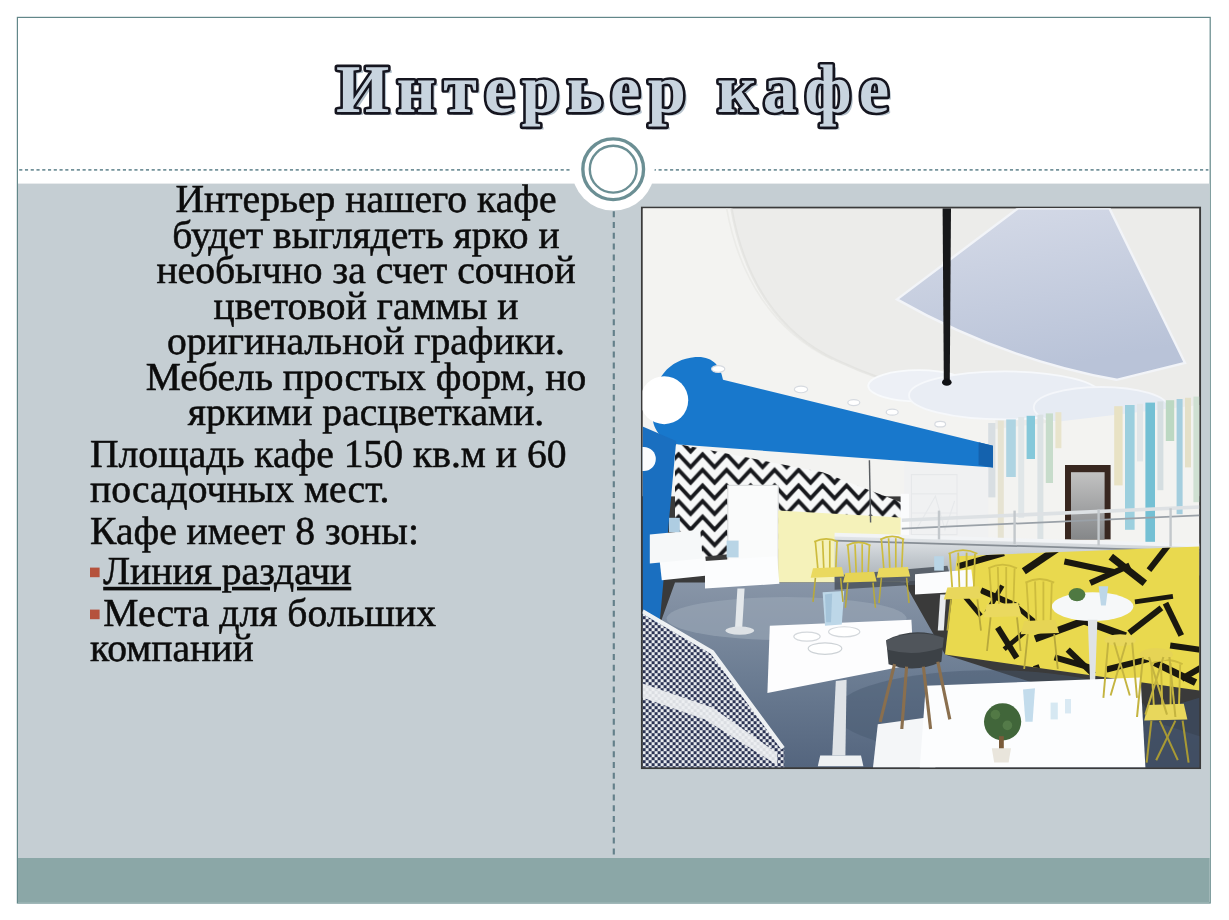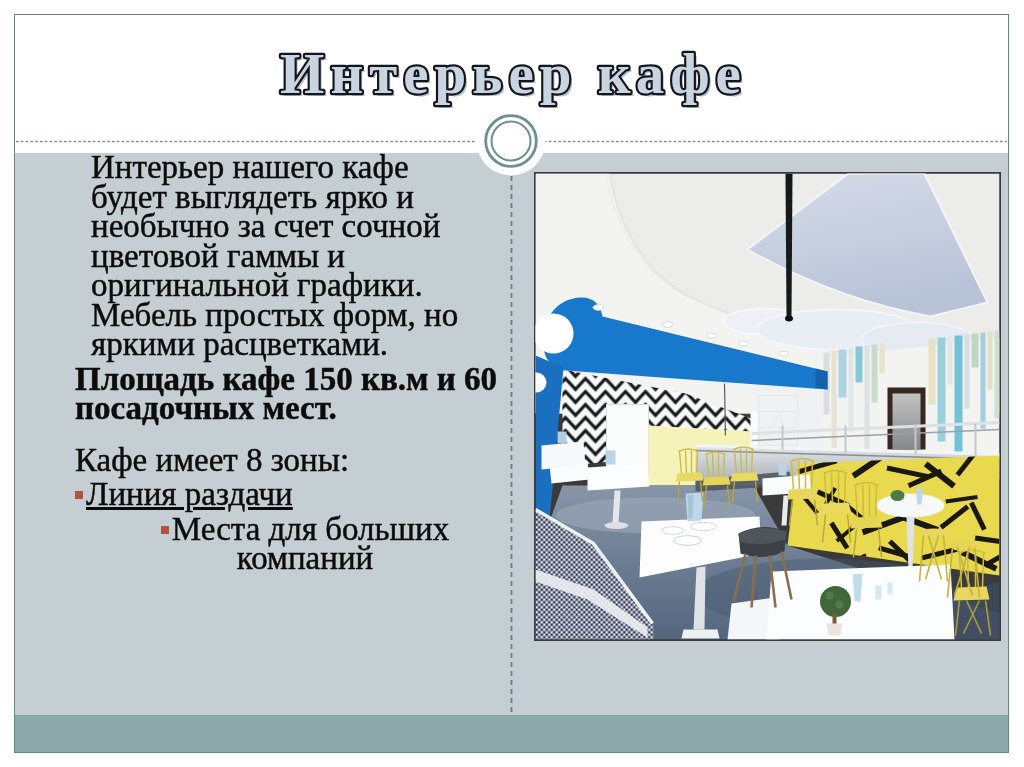--- a/index.html
+++ b/index.html
@@ -27,30 +27,30 @@
   <circle cx="511" cy="141" r="19.5" fill="none" stroke="#6b8f94" stroke-width="2"></circle>
 </svg>
 
 <svg class="abs" style="left:0;top:0;" width="1024" height="140">
   <text x="513.5" y="93" text-anchor="middle" font-family="Liberation Serif" font-weight="bold" font-size="57" letter-spacing="6" fill="#a9b8c4" opacity="0.85" transform="translate(3,3)">Интерьер кафе</text>
   <text x="513.5" y="93" text-anchor="middle" font-family="Liberation Serif" font-weight="bold" font-size="57" letter-spacing="6" fill="#c8d4df" stroke="#15151f" stroke-width="4.4" paint-order="stroke" stroke-linejoin="round">Интерьер кафе</text>
 </svg>
 
 <div class="abs" id="txt" style="left:75px;top:153px;width:460px;font-size:33px;line-height:29.5px;color:#0c0c0c;-webkit-text-stroke:0.45px #0c0c0c;">
 
-  <div style="margin:0 0 5px 16px;">Интерьер нашего кафе<br>будет выглядеть ярко и<br>необычно за счет сочной<br>цветовой гаммы и<br>оригинальной графики.<br>Мебель простых форм, но<br>яркими расцветками.</div>
-
-  <div style="margin:0 0 22px 0;font-weight:bold;">Площадь кафе 150 кв.м и 60<br>посадочных мест.</div>
+  <div style="margin:0 0 5px 0;text-align:center;">Интерьер нашего кафе<br>будет выглядеть ярко и<br>необычно за счет сочной<br>цветовой гаммы и<br>оригинальной графики.<br>Мебель простых форм, но<br>яркими расцветками.</div>
+
+  <div style="margin:0 0 5px 0;">Площадь кафе 150 кв.м и 60<br>посадочных мест.</div>
 
   <div style="margin:0 0 5px 0;">Кафе имеет 8 зоны:</div>
 
   <div style="margin:0 0 5px 0;text-indent:-11px;padding-left:11px;text-decoration:underline;"><span style="display:inline-block;width:8px;height:8px;background:#b5523c;vertical-align:6px;margin-right:3px;"></span>Линия раздачи</div>
 
 
-  <div style="margin:0 0 5px 0;text-indent:-11px;padding-left:11px;text-align:center;"><span style="display:inline-block;width:8px;height:8px;background:#b5523c;vertical-align:6px;margin-right:3px;"></span>Места для больших<br><span style="margin-left:-11px"></span>компаний</div>
+  <div style="margin:0 0 5px 0;text-indent:-11px;padding-left:11px;"><span style="display:inline-block;width:8px;height:8px;background:#b5523c;vertical-align:6px;margin-right:3px;"></span>Места для больших<br><span style="margin-left:-11px"></span>компаний</div>
 
 </div>
 
 <svg class="abs" id="photo" style="left:534px;top:172px;" width="467" height="469" viewBox="0 0 467 469">
   <defs>
     <linearGradient id="panelg" x1="0" y1="0" x2="0.3" y2="1">
       <stop offset="0" stop-color="#d6dbe8"></stop>
         <stop offset="1" stop-color="#b9c3d8"></stop>
     </linearGradient>
     <linearGradient id="steelg" x1="0" y1="0" x2="0" y2="1">

